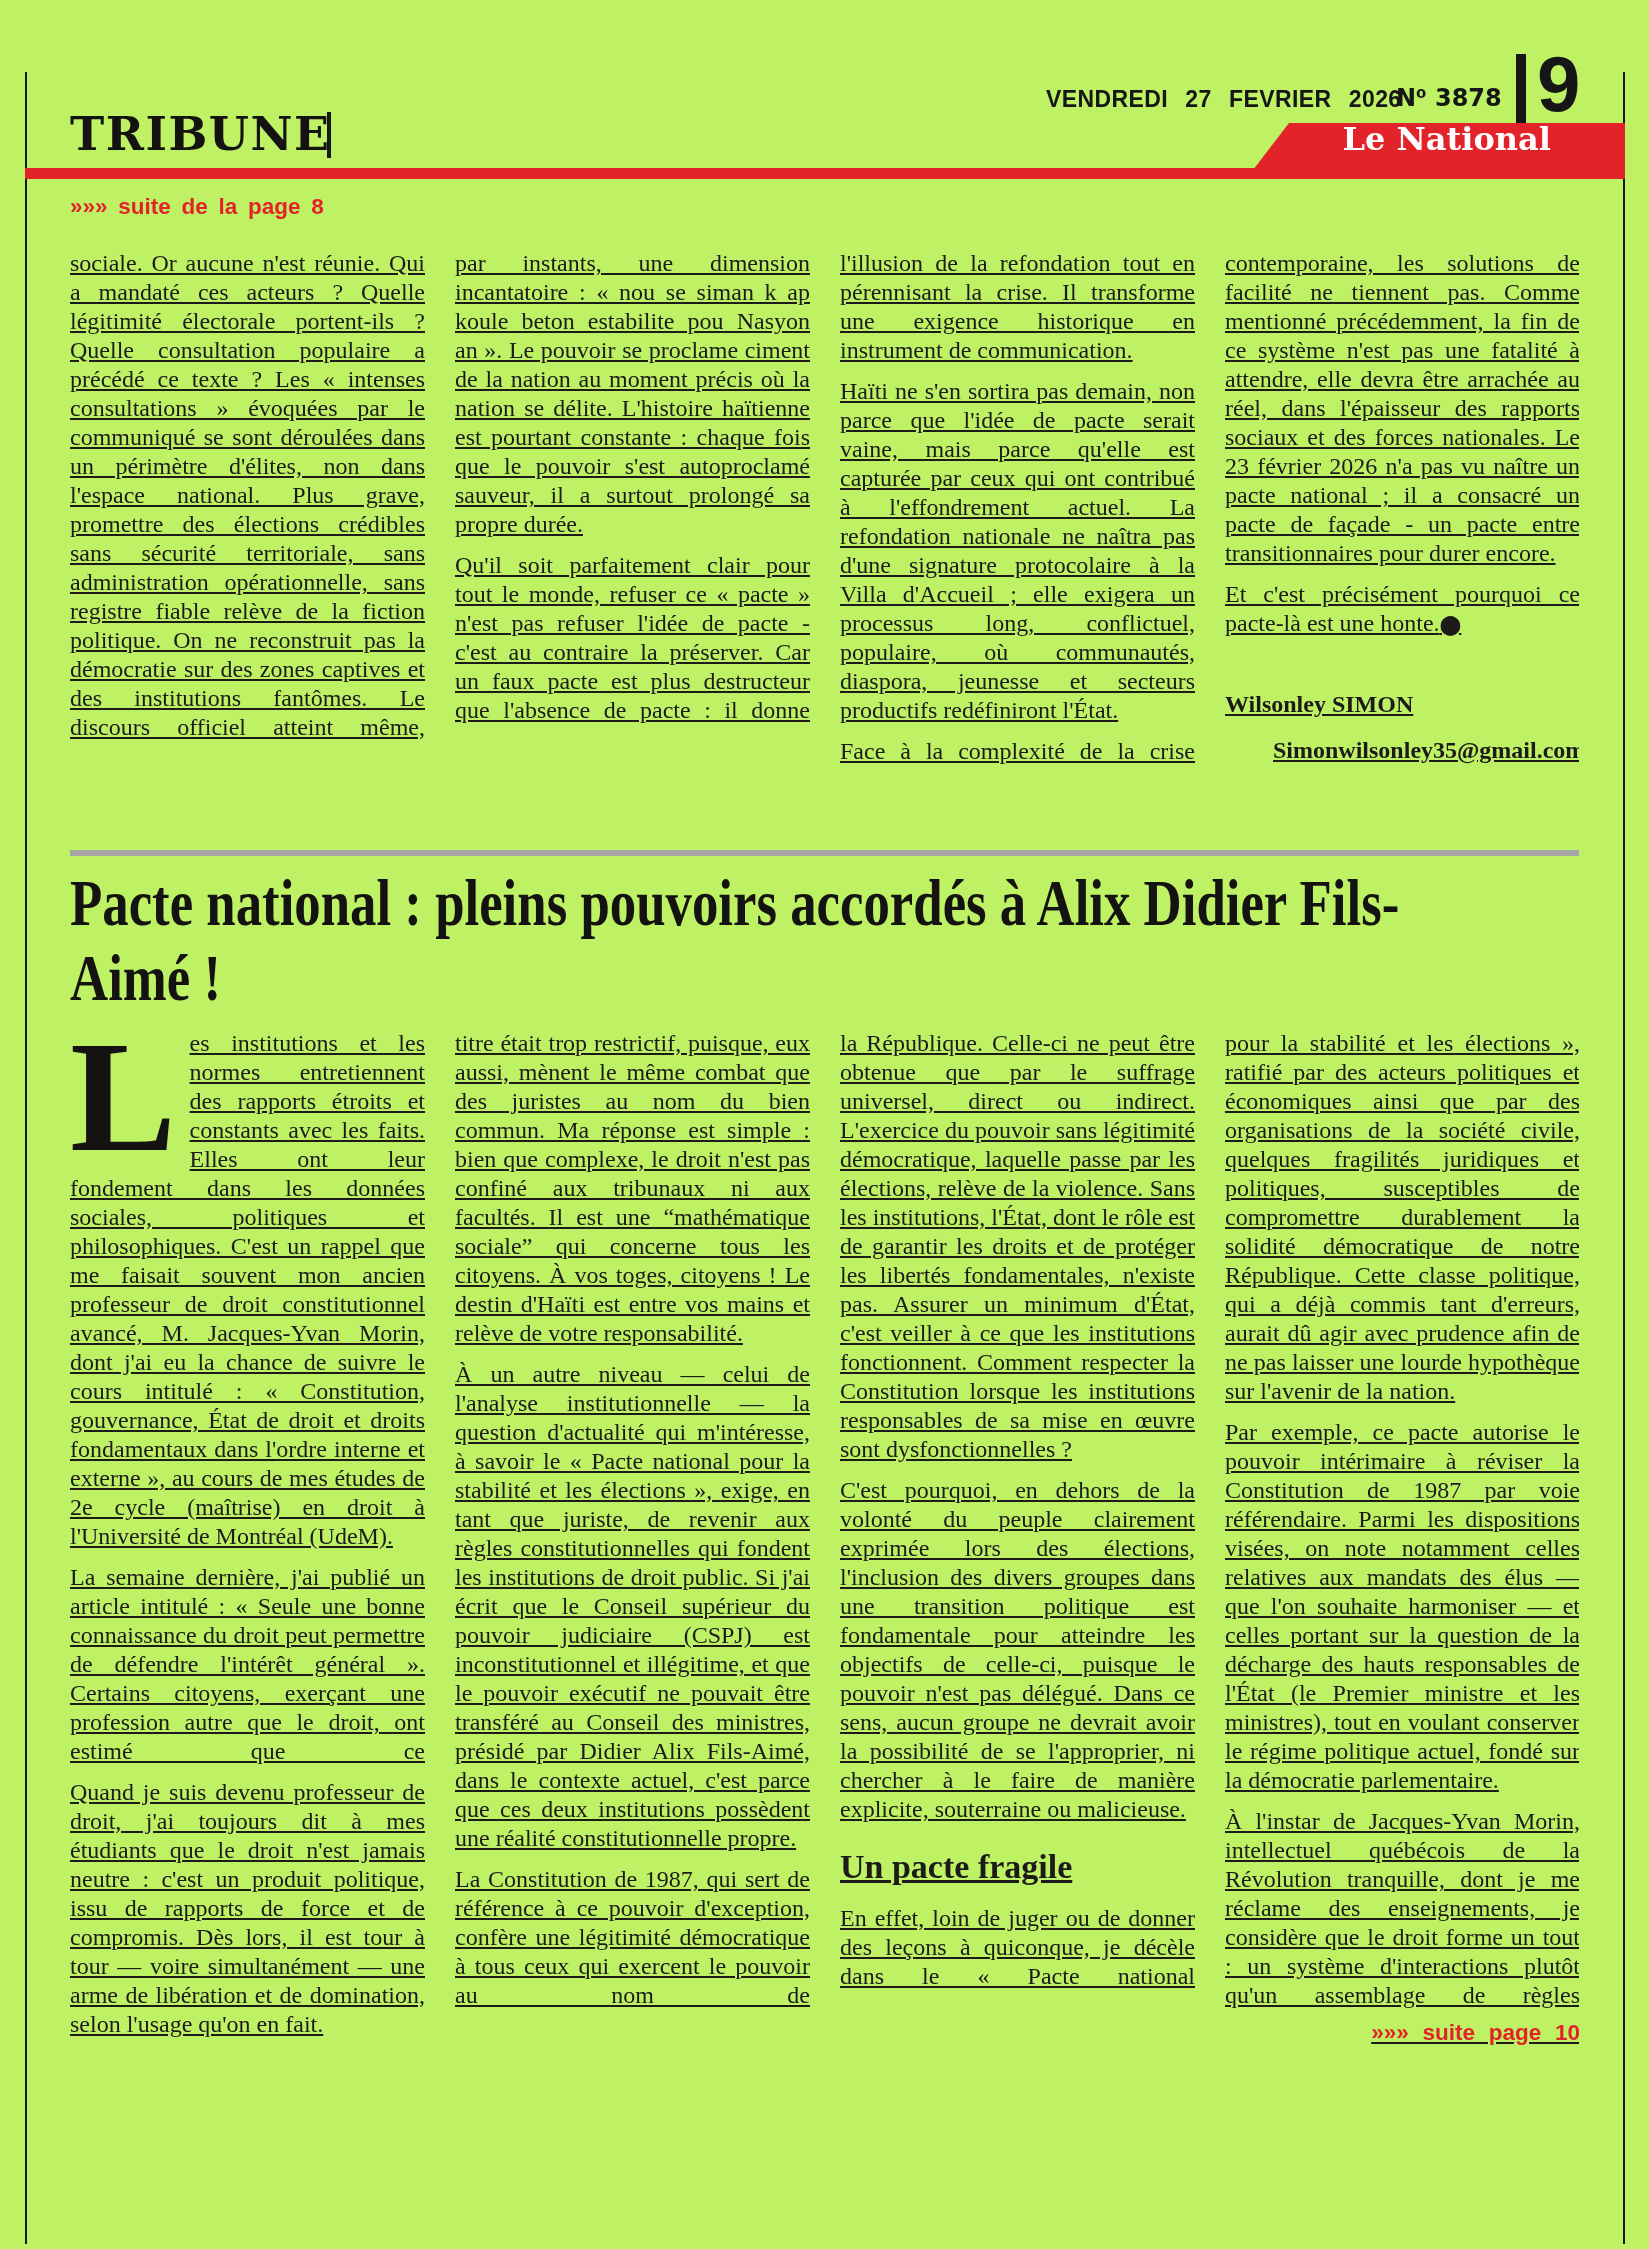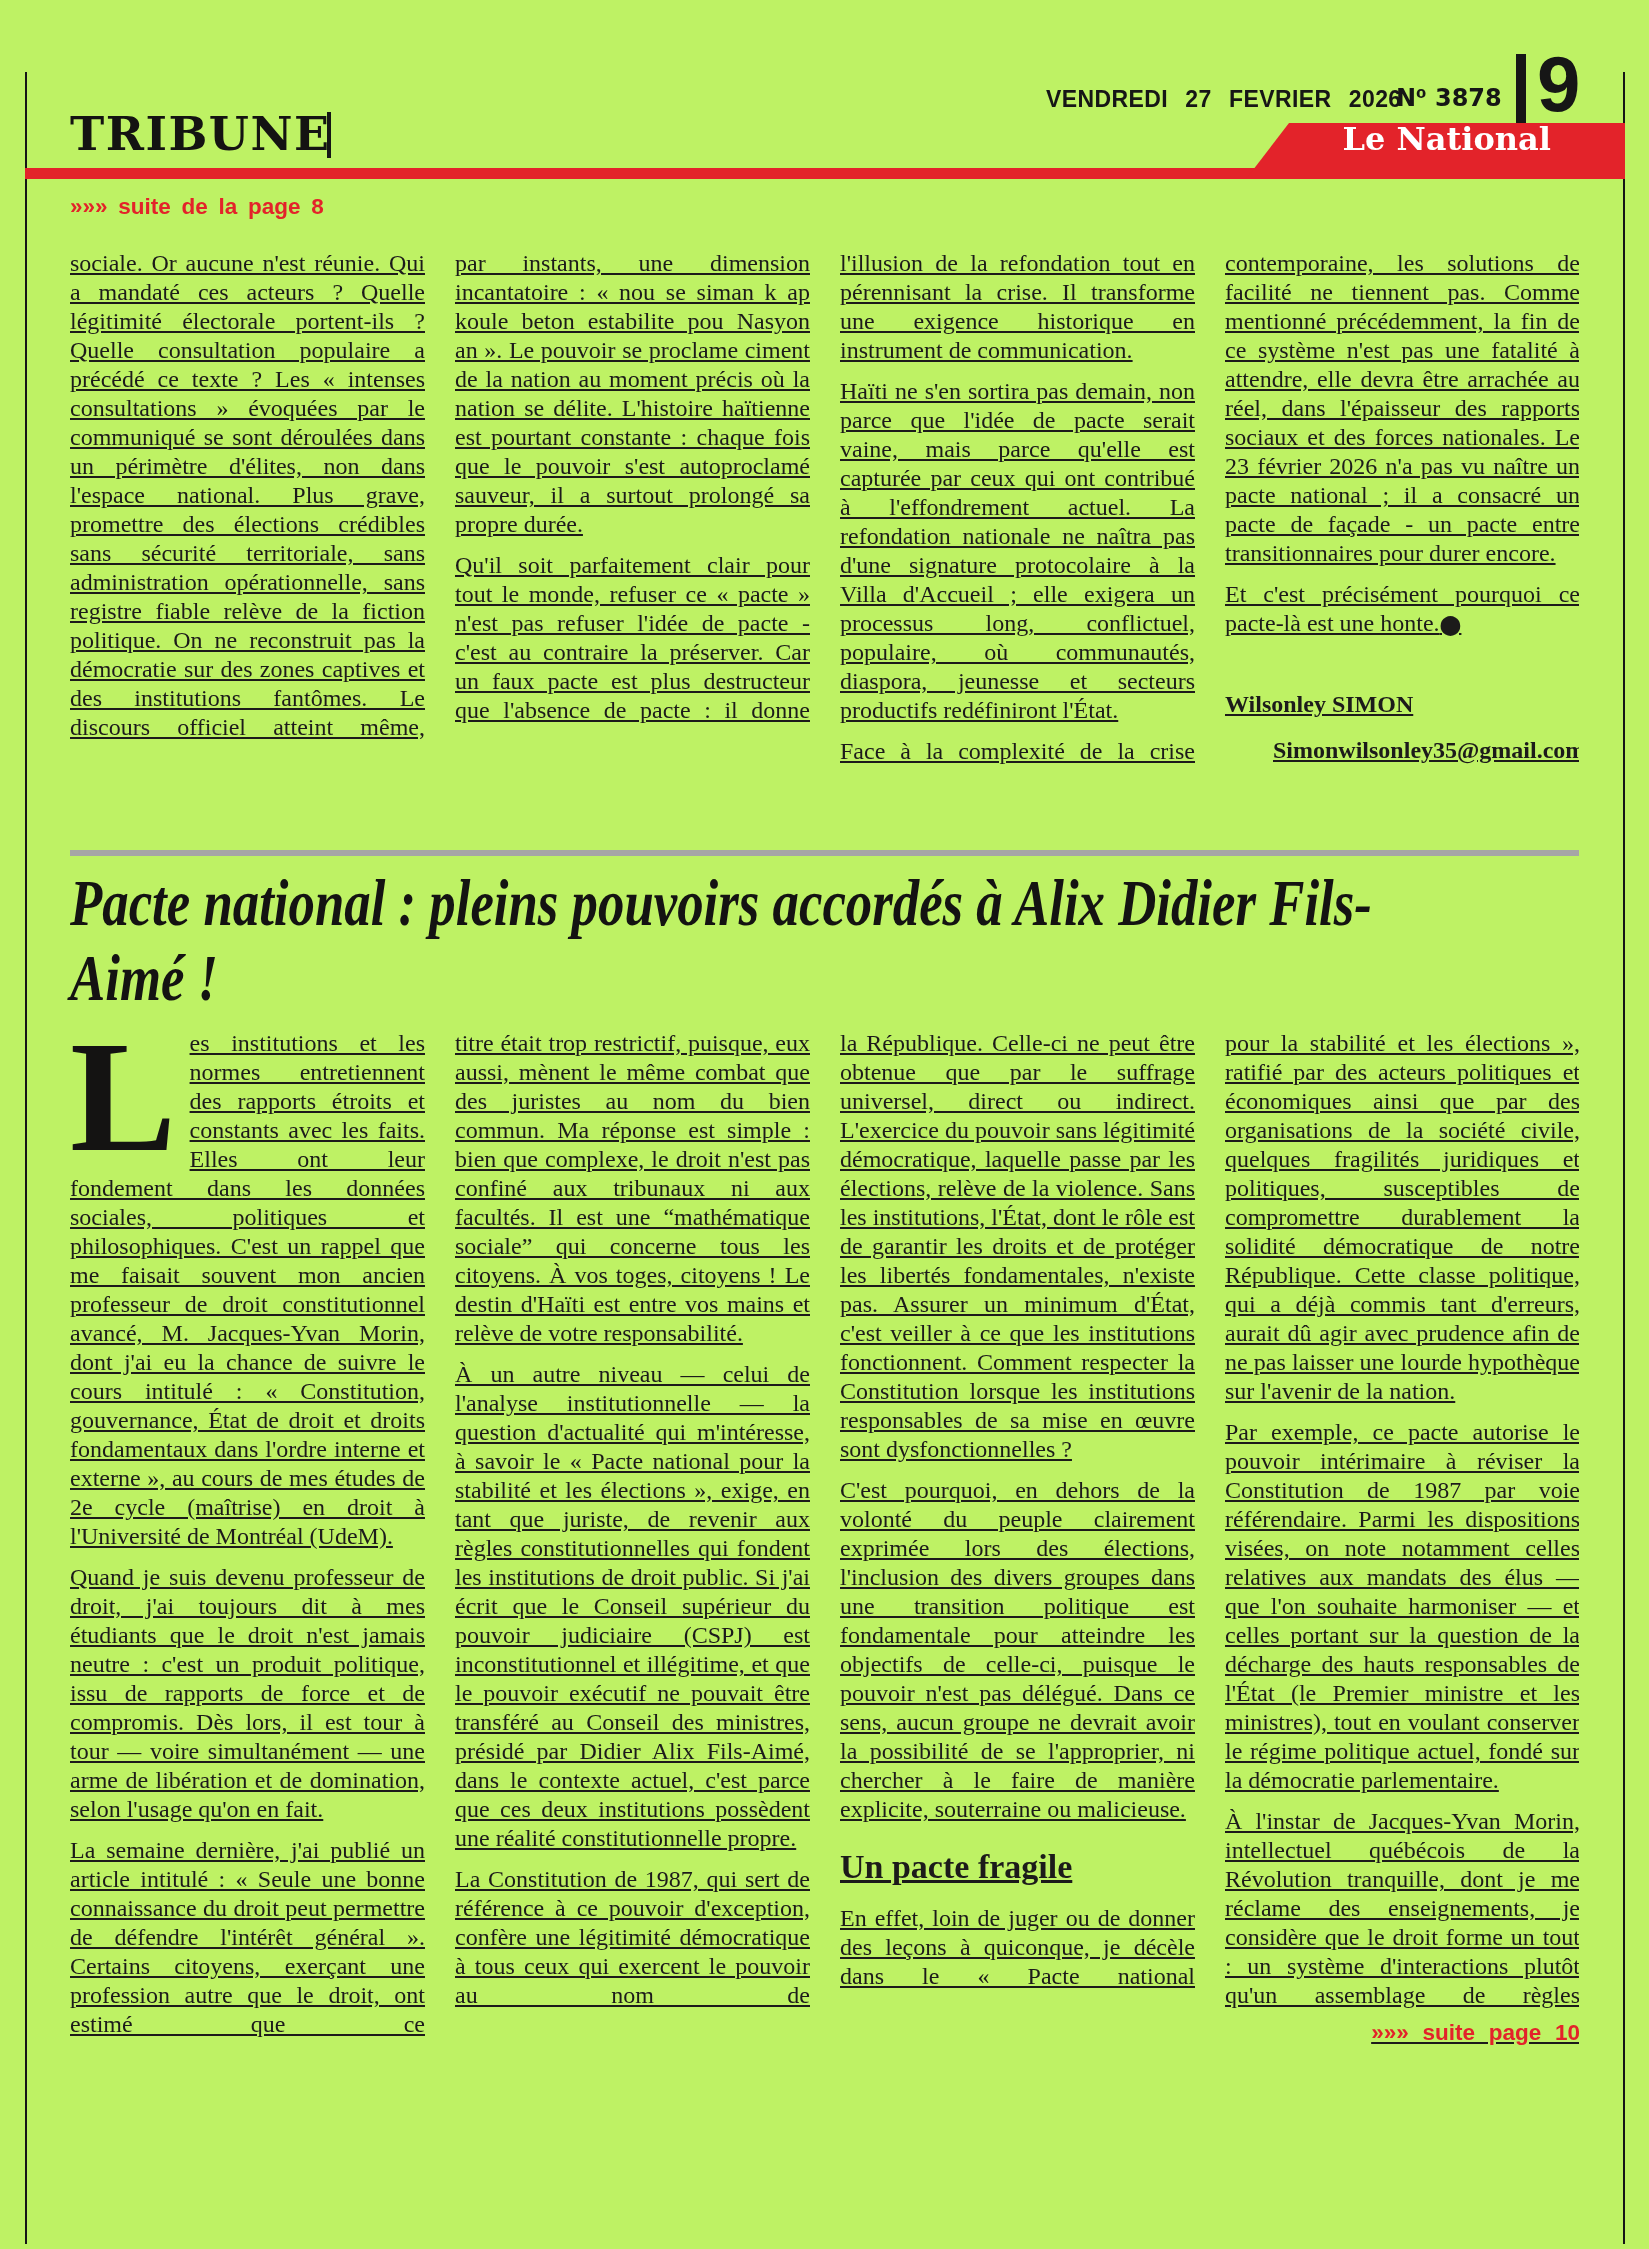--- a/index.html
+++ b/index.html
@@ -93,30 +93,30 @@
       <p class="body-text"><span>Et c'est précisément pourquoi ce pacte-là est une honte.</span><span class="end-mark">⬤</span></p>
       <div class="byline">
         <span>Wilsonley SIMON</span>
         <span class="email">Simonwilsonley35@gmail.com</span>
       </div>
     </div>
   </div>
 
   <div class="divider"></div>
 
-  <h1 class="headline" style="margin:0;font-style:italic;">
+  <h1 class="headline" style="margin:0;">
     <span class="hl">Pacte national : pleins pouvoirs accordés à Alix Didier Fils-</span>
     <span class="hl">Aimé !</span>
   </h1>
 
   <div class="main-cols">
     <div class="col">
       <p class="body-text drop-para"><span class="dropcap">L</span><span>es institutions et les normes entretiennent des rapports étroits et constants avec les faits. Elles ont leur fondement dans les données sociales, politiques et philosophiques. C'est un rappel que me faisait souvent mon ancien professeur de droit constitutionnel avancé, M. Jacques-Yvan Morin, dont j'ai eu la chance de suivre le cours intitulé : « Constitution, gouvernance, État de droit et droits fondamentaux dans l'ordre interne et externe », au cours de mes études de 2e cycle (maîtrise) en droit à l'Université de Montréal (UdeM).</span></p>
+      <p class="body-text cont">La semaine dernière, j'ai publié un article intitulé : « Seule une bonne connaissance du droit peut permettre de défendre l'intérêt général ». Certains citoyens, exerçant une profession autre que le droit, ont estimé que ce</p>
       <p class="body-text">Quand je suis devenu professeur de droit, j'ai toujours dit à mes étudiants que le droit n'est jamais neutre : c'est un produit politique, issu de rapports de force et de compromis. Dès lors, il est tour à tour — voire simultanément — une arme de libération et de domination, selon l'usage qu'on en fait.</p>
-      <p class="body-text cont">La semaine dernière, j'ai publié un article intitulé : « Seule une bonne connaissance du droit peut permettre de défendre l'intérêt général ». Certains citoyens, exerçant une profession autre que le droit, ont estimé que ce</p>
     </div>
     <div class="col">
       <p class="body-text">titre était trop restrictif, puisque, eux aussi, mènent le même combat que des juristes au nom du bien commun. Ma réponse est simple : bien que complexe, le droit n'est pas confiné aux tribunaux ni aux facultés. Il est une “mathématique sociale” qui concerne tous les citoyens. À vos toges, citoyens ! Le destin d'Haïti est entre vos mains et relève de votre responsabilité.</p>
       <p class="body-text">À un autre niveau — celui de l'analyse institutionnelle — la question d'actualité qui m'intéresse, à savoir le « Pacte national pour la stabilité et les élections », exige, en tant que juriste, de revenir aux règles constitutionnelles qui fondent les institutions de droit public. Si j'ai écrit que le Conseil supérieur du pouvoir judiciaire (CSPJ) est inconstitutionnel et illégitime, et que le pouvoir exécutif ne pouvait être transféré au Conseil des ministres, présidé par Didier Alix Fils-Aimé, dans le contexte actuel, c'est parce que ces deux institutions possèdent une réalité constitutionnelle propre.</p>
       <p class="body-text cont">La Constitution de 1987, qui sert de référence à ce pouvoir d'exception, confère une légitimité démocratique à tous ceux qui exercent le pouvoir au nom de</p>
     </div>
     <div class="col">
       <p class="body-text">la République. Celle-ci ne peut être obtenue que par le suffrage universel, direct ou indirect. L'exercice du pouvoir sans légitimité démocratique, laquelle passe par les élections, relève de la violence. Sans les institutions, l'État, dont le rôle est de garantir les droits et de protéger les libertés fondamentales, n'existe pas. Assurer un minimum d'État, c'est veiller à ce que les institutions fonctionnent. Comment respecter la Constitution lorsque les institutions responsables de sa mise en œuvre sont dysfonctionnelles ?</p>
       <p class="body-text">C'est pourquoi, en dehors de la volonté du peuple clairement exprimée lors des élections, l'inclusion des divers groupes dans une transition politique est fondamentale pour atteindre les objectifs de celle-ci, puisque le pouvoir n'est pas délégué. Dans ce sens, aucun groupe ne devrait avoir la possibilité de se l'approprier, ni chercher à le faire de manière explicite, souterraine ou malicieuse.</p>
       <h2 class="subhead">Un pacte fragile</h2>

